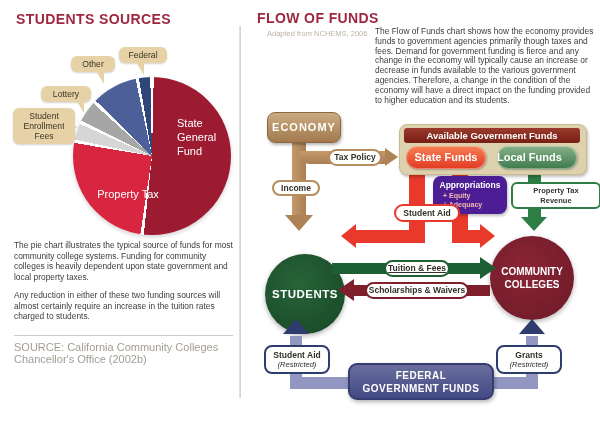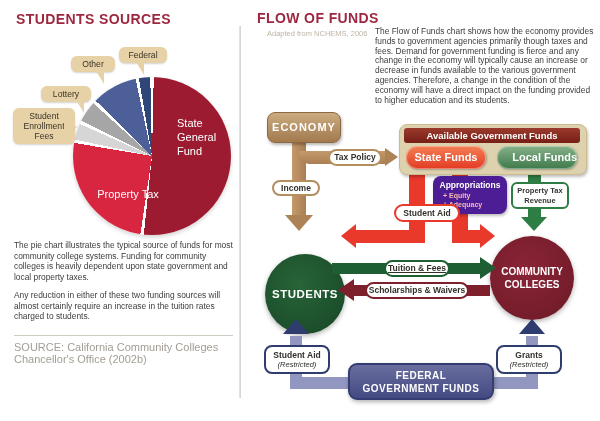--- a/index.html
+++ b/index.html
@@ -32,21 +32,21 @@
   .pill-green{border:2px solid #1d5e33;}
   .pill-dgreen{border:2px solid #2e7d44;color:#333;}
   .pill-maroon{border:2px solid #7e1f2c;}
   .pill-navy{border:2px solid #2e3c6e;}
   .agf-wrap{background:#ddd1ae;border:1px solid #cbbb8f;border-radius:8px;box-shadow:1px 2px 3px rgba(0,0,0,.25);}
   .agf-header{background:linear-gradient(180deg,#9a3a2c,#771f16);border-radius:3px;color:#fff;
               font-weight:bold;font-size:9.5px;text-align:center;}
   .state-funds{background:linear-gradient(180deg,#f58054,#e23a23);border-radius:11px;color:#fff;
                font-weight:bold;font-size:11px;text-align:center;box-shadow:inset 0 0 0 1px rgba(255,255,255,.35),1px 1px 2px rgba(0,0,0,.25);}
   .local-funds{background:linear-gradient(180deg,#87b189,#3e7a4b);border-radius:11px;color:#fff;
-               font-weight:bold;font-size:11px;text-align:right;box-shadow:inset 0 0 0 1px rgba(255,255,255,.35),1px 1px 2px rgba(0,0,0,.25);}
+               font-weight:bold;font-size:11px;text-align:left;box-shadow:inset 0 0 0 1px rgba(255,255,255,.35),1px 1px 2px rgba(0,0,0,.25);}
   .pipe-red{background:#e8392b;}
   .pipe-green{background:#2e7d44;}
   .approp{background:#4c1d95;border-radius:8px;color:#fff;box-shadow:1px 2px 3px rgba(0,0,0,.25);}
   .approp .l1{font-size:8.5px;font-weight:bold;text-align:center;margin-top:4px;}
   .approp .l2{font-size:7px;color:#f6b9ae;margin:2px 0 0 10px;font-weight:bold;}
   .circle{border-radius:50%;color:#fff;font-weight:bold;text-align:center;box-shadow:0 2px 5px rgba(0,0,0,.3);
           display:flex;align-items:center;justify-content:center;}
   .students{background:radial-gradient(circle at 42% 38%,#276437,#1b4c2a 78%);font-size:11.5px;letter-spacing:.5px;}
   .colleges{background:radial-gradient(circle at 42% 38%,#8a2436,#731c2a 78%);font-size:10px;line-height:13px;}
   .arrow-shaft-green{background:#1d5e33;}
@@ -109,21 +109,21 @@
   <div class="abs agf-wrap" style="left:399px;top:124px;width:186px;height:49px;"></div>
   <div class="abs agf-header" style="left:404px;top:128px;width:176px;height:15px;line-height:15px;">Available Government Funds</div>
   <div class="abs state-funds" style="left:406px;top:146px;width:80px;height:23px;line-height:23px;">State Funds</div>
   <div class="abs local-funds" style="left:497px;top:146px;width:80px;height:23px;line-height:23px;">Local Funds</div>
 
   <div class="abs approp" style="left:433px;top:176px;width:74px;height:38px;">
     <div class="l1">Appropriations</div>
     <div class="l2">+ Equity</div>
     <div class="l2">+ Adequacy</div>
   </div>
-  <div class="abs pill pill-dgreen" style="left:511px;top:182px;width:54px;padding:2px 0;font-size:7.5px;line-height:9.5px;border-radius:6px;">Property Tax Revenue</div>
+  <div class="abs pill pill-dgreen" style="left:511px;top:182px;width:54px;padding:2px 16px;font-size:7.5px;line-height:9.5px;border-radius:6px;">Property Tax Revenue</div>
 
   <div class="abs node-box economy" style="left:267px;top:112px;width:72px;height:29px;">ECONOMY</div>
   <div class="abs pill pill-tan" style="left:328px;top:149px;width:50px;height:13px;line-height:13px;">Tax Policy</div>
   <div class="abs pill pill-tan" style="left:272px;top:180px;width:44px;height:12px;line-height:12px;">Income</div>
   <div class="abs pill pill-red" style="left:394px;top:204px;width:62px;height:14px;line-height:14px;">Student Aid</div>
 
   <div class="abs circle students" style="left:257px;top:254px;width:80px;height:80px;margin-left:8px;">STUDENTS</div>
   <div class="abs circle colleges" style="left:490px;top:236px;width:84px;height:84px;">
     <div style="width:70px;">COMMUNITY COLLEGES</div>
   </div>

